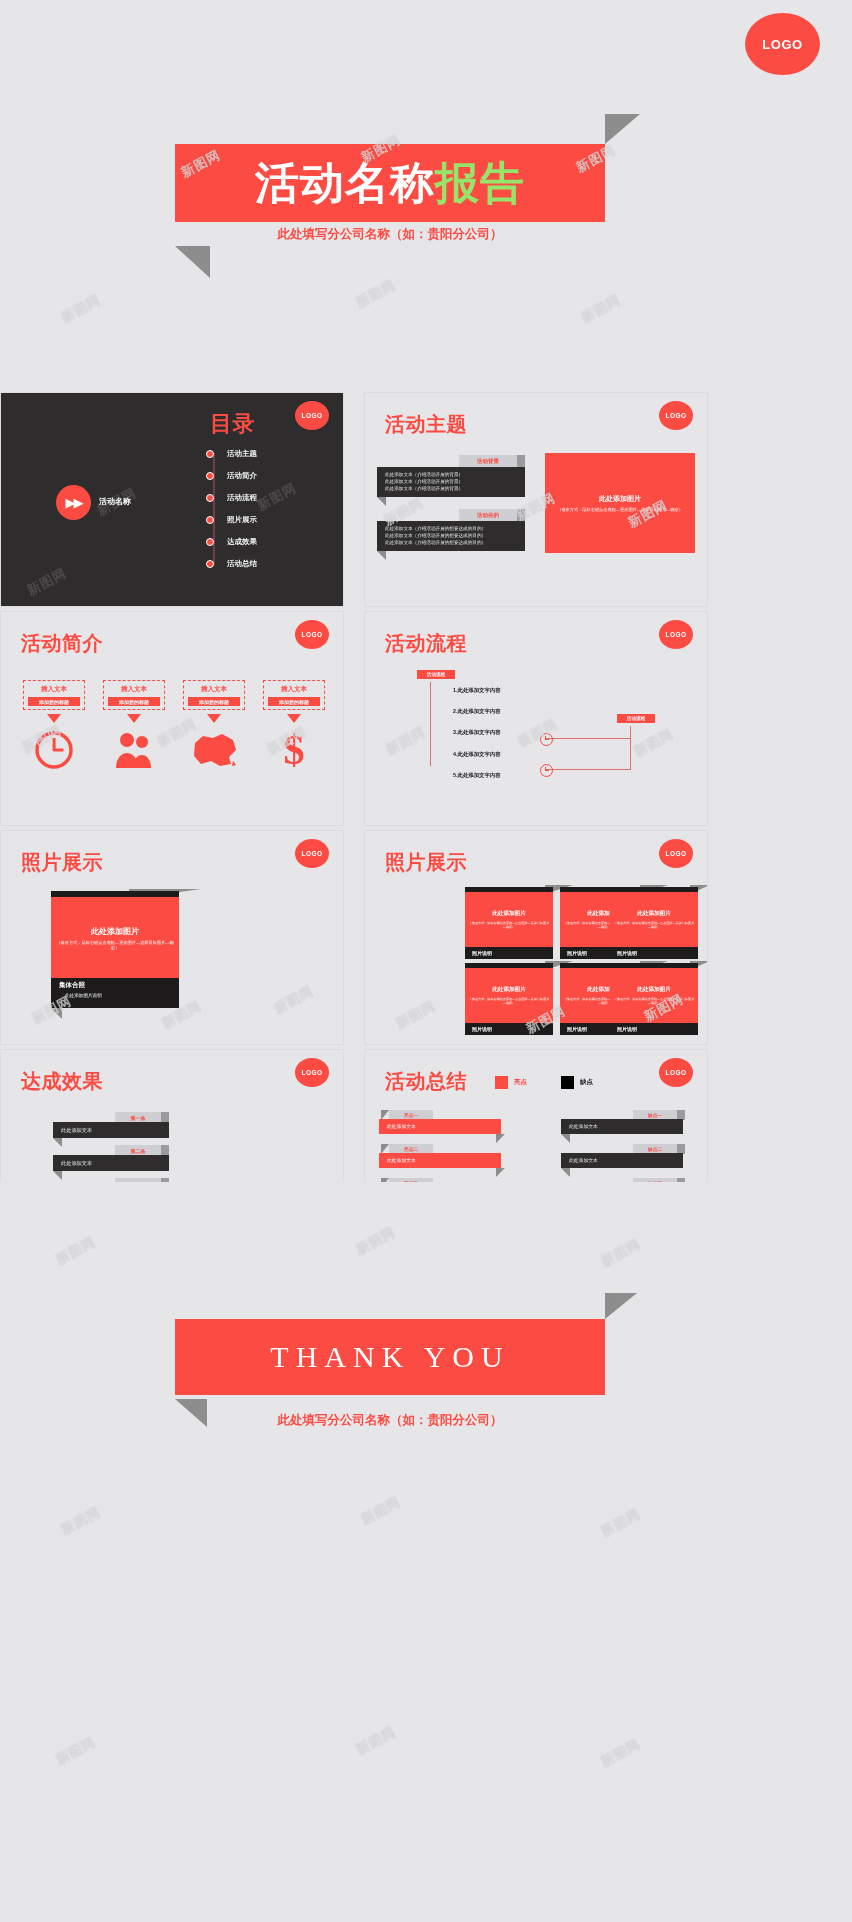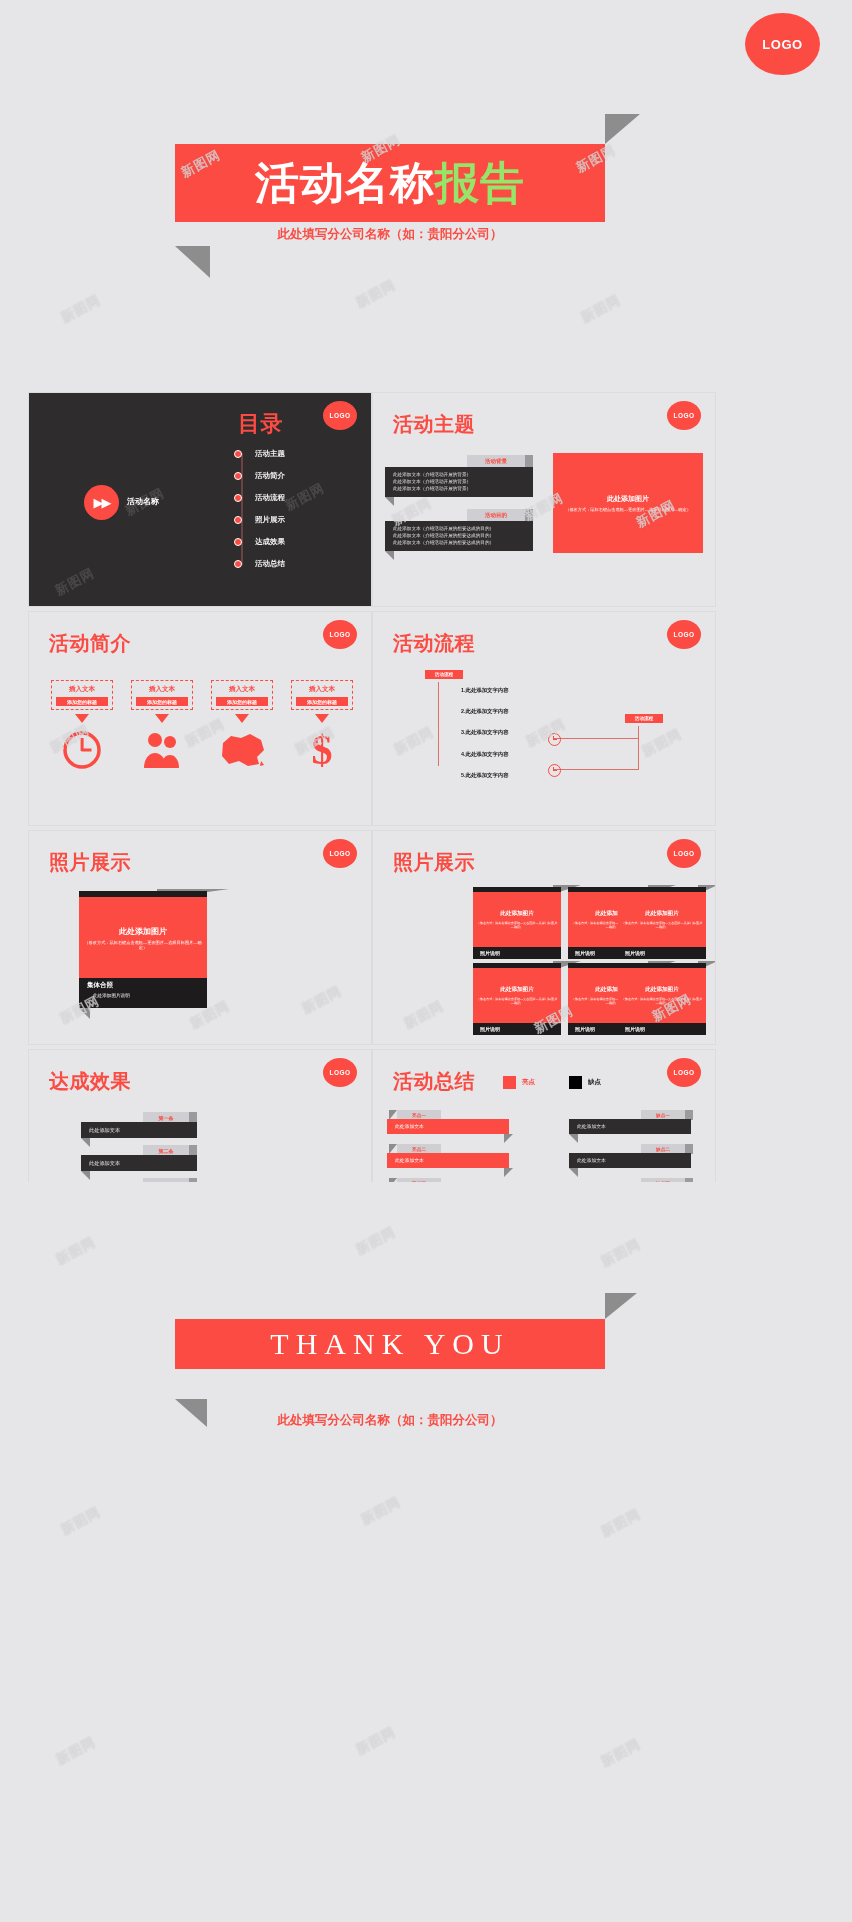--- a/index.html
+++ b/index.html
@@ -43,21 +43,21 @@
   }
   .ribbon-main .t1{font-size:44px;font-weight:700;color:#ffffff;letter-spacing:1px;line-height:1;}
   .ribbon-main .t2{font-size:44px;font-weight:700;color:#97e46a;letter-spacing:1px;line-height:1;}
   .cover-sub{
     position:absolute;left:175px;top:226px;width:430px;text-align:center;
     color:#fb4b42;font-size:12.5px;font-weight:700;
   }
 
   
   .grid{position:absolute;left:0;top:392px;width:852px;}
-  .row{display:flex;gap:0;margin-bottom:4px;margin-left:28px;}
+  .row{display:flex;gap:20px;margin-bottom:4px;}
   .slide{
     position:relative;width:344px;height:215px;background:#e6e5e8;overflow:hidden;
     border:1px solid #dcdbdf;box-sizing:border-box;
   }
   .slide.dark{background:#2e2c2d;}
   .slide .logo-oval{right:14px;top:8px;width:34px;height:29px;font-size:6.5px;}
   .stitle{
     position:absolute;left:20px;top:18px;color:#fb4b42;
     font-size:20px;font-weight:700;letter-spacing:.5px;
   }
@@ -119,21 +119,21 @@
   .clock:after{content:"";position:absolute;left:4.6px;top:5.2px;width:3.2px;height:1.2px;background:#fb4b42;}
 
   
   .legend{position:absolute;display:flex;align-items:center;gap:6px;}
   .legend .sw{width:13px;height:13px;}
   .legend .lb{font-size:6.5px;font-weight:700;}
 
   
   .thanks{position:absolute;left:0;top:1182px;width:852px;height:740px;background:#e6e5e8;}
   .ty-wrap{position:absolute;left:175px;top:137px;width:430px;height:80px;}
-  .ty-main{position:absolute;left:0;top:0;right:0;height:50px;background:#fb4b42;
+  .ty-main{position:absolute;left:0;top:0;right:0;height:76px;background:#fb4b42;
            display:flex;align-items:center;justify-content:center;}
   .ty-main span{color:#fff;font-size:30px;font-weight:400;letter-spacing:7px;font-family:"Liberation Serif","DejaVu Serif",serif;}
   .ty-tail-r{position:absolute;right:-32px;top:-26px;width:32px;height:26px;background:#8d8d8d;clip-path:polygon(0 0,100% 0,0 100%);}
   .ty-tail-l{position:absolute;left:0;bottom:-28px;width:32px;height:28px;background:#8d8d8d;clip-path:polygon(0 0,100% 0,100% 100%);}
   .ty-sub{position:absolute;left:175px;top:230px;width:430px;text-align:center;color:#fb4b42;font-size:12.5px;font-weight:700;}
 </style>
 </head>
 <body>
 
 <div class="cover">

